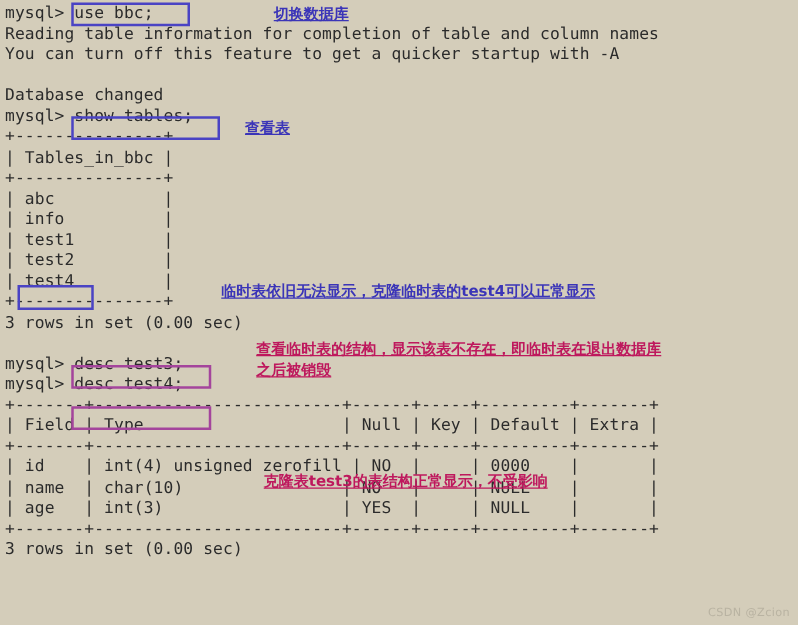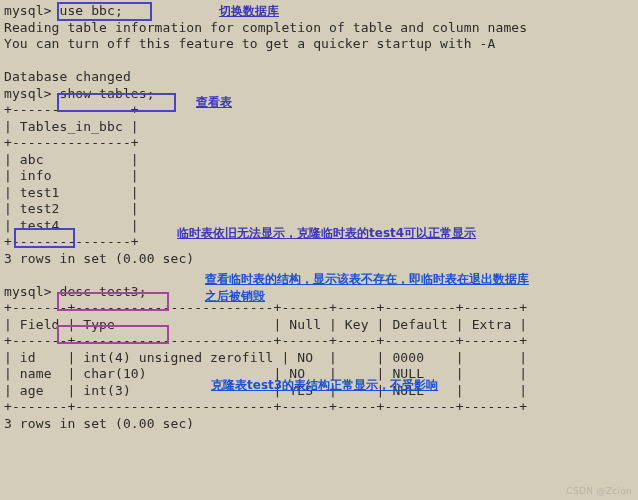--- a/index.html
+++ b/index.html
@@ -54,21 +54,21 @@
     font-weight: bold;
     font-size: 12px;
     line-height: 17px;
     white-space: pre-line;
     text-decoration: underline;
   }
   .anno-blue {
     color: #3b35b8;
   }
   .anno-purple {
-    color: #1d4ed8;
+    color: #be185d;
   }
   .watermark {
     position: absolute;
     right: 6px;
     bottom: 4px;
     font-family: "DejaVu Sans", "Liberation Sans", sans-serif;
     font-size: 9px;
     color: #b9b3a2;
     letter-spacing: 0.3px;
     text-align: center;
@@ -90,20 +90,21 @@
   <div class="line">+---------------+</div>
   <div class="line">| abc           |</div>
   <div class="line">| info          |</div>
   <div class="line">| test1         |</div>
   <div class="line">| test2         |</div>
   <div class="line">| test4         |</div>
   <div class="line">+---------------+</div>
   <div class="line">3 rows in set (0.00 sec)</div>
   <div class="line blank"></div>
   <div class="line">mysql&gt; desc test3;</div>
+  <div class="line">mysql&gt; desc test4;</div>
   <div class="line">+-------+-------------------------+------+-----+---------+-------+</div>
   <div class="line">| Field | Type                    | Null | Key | Default | Extra |</div>
   <div class="line">+-------+-------------------------+------+-----+---------+-------+</div>
   <div class="line">| id    | int(4) unsigned zerofill | NO  |     | 0000    |       |</div>
   <div class="line">| name  | char(10)                | NO   |     | NULL    |       |</div>
   <div class="line">| age   | int(3)                  | YES  |     | NULL    |       |</div>
   <div class="line">+-------+-------------------------+------+-----+---------+-------+</div>
   <div class="line">3 rows in set (0.00 sec)</div>
 
 </div>

